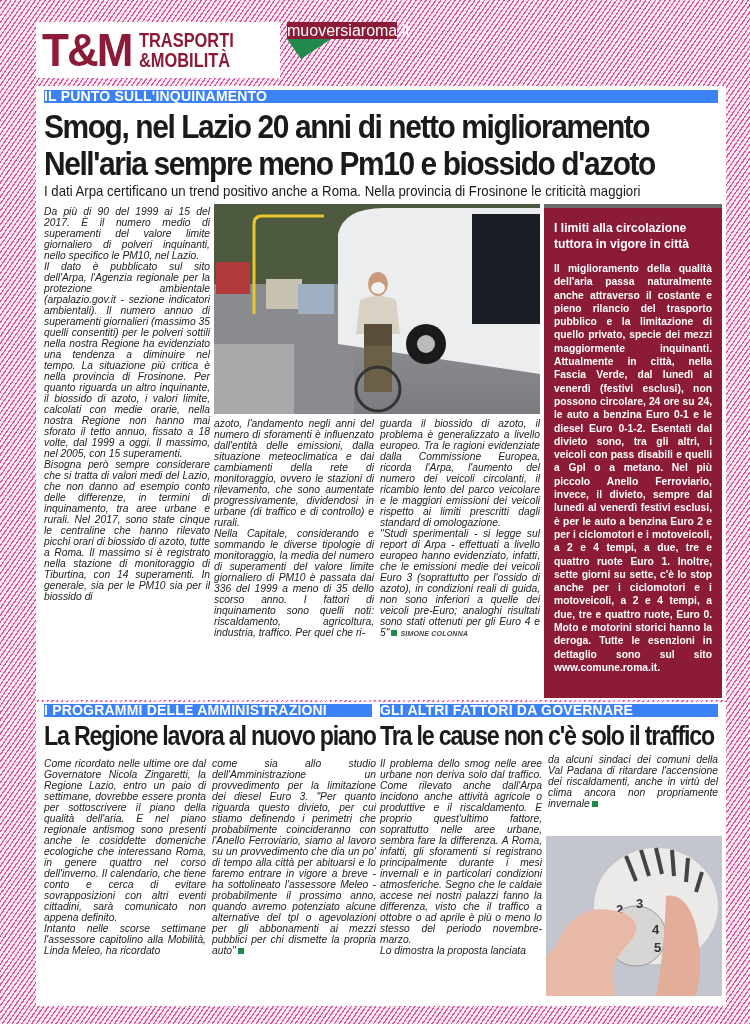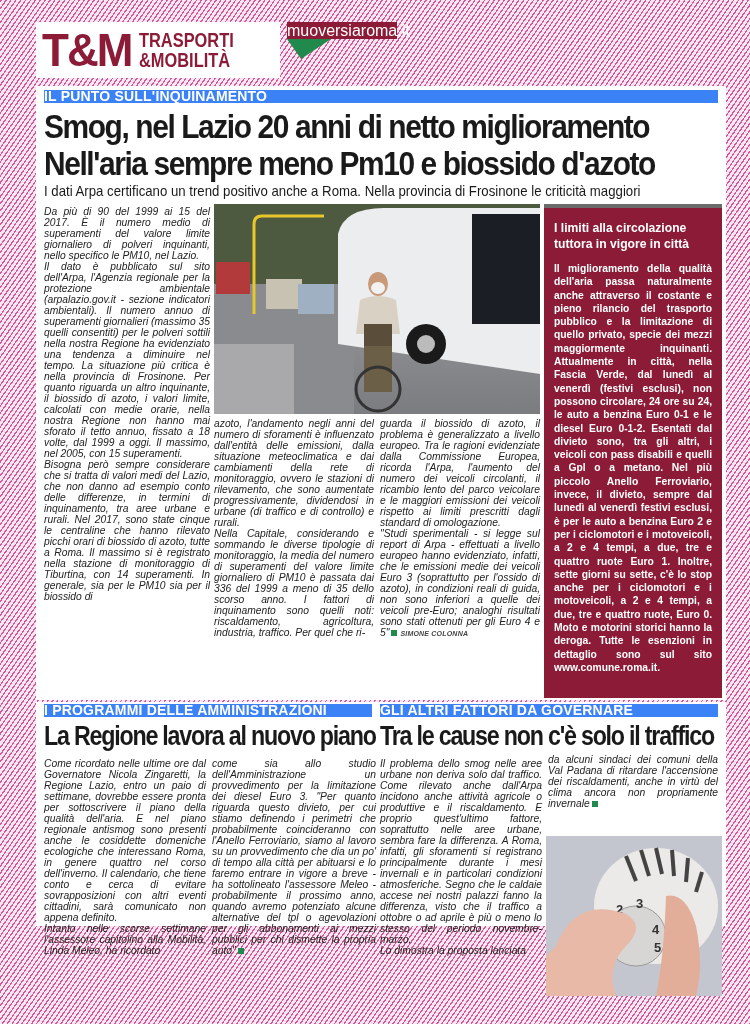--- a/index.html
+++ b/index.html
@@ -28,21 +28,21 @@
   }
   .site-ribbon {
     position: absolute; left: 287px; top: 39px; width: 0; height: 0;
     border-left: 14px solid transparent; border-right: 30px solid transparent;
     border-top: 20px solid #1f8a4c;
   }
   .page {
     position: absolute; left: 36px; top: 86px; width: 690px; height: 614px; background: #fff;
   }
   .page2 {
-    position: absolute; left: 36px; top: 702px; width: 690px; height: 224px; background: #fff;
+    position: absolute; left: 36px; top: 702px; width: 690px; height: 304px; background: #fff;
   }
   .kicker {
     background: #3b82f6; color: #fff; font-size: 14px; font-weight: bold; height: 13px;
     line-height: 13px; letter-spacing: 0.2px; text-transform: uppercase;
   }
   .main-kicker { position: absolute; left: 8px; top: 4px; width: 674px; }
   .headline {
     position: absolute; left: 8px; top: 22px; width: 680px;
     font-family: "Liberation Sans", sans-serif; font-weight: bold; color: #1a1a1a;
     font-size: 34px; line-height: 37px; letter-spacing: -1.6px;

